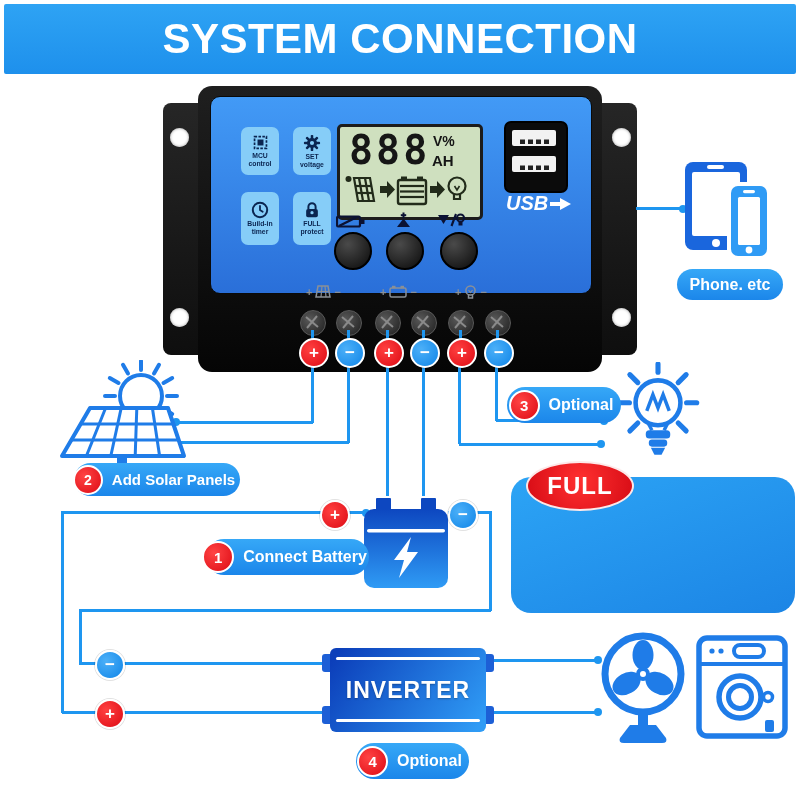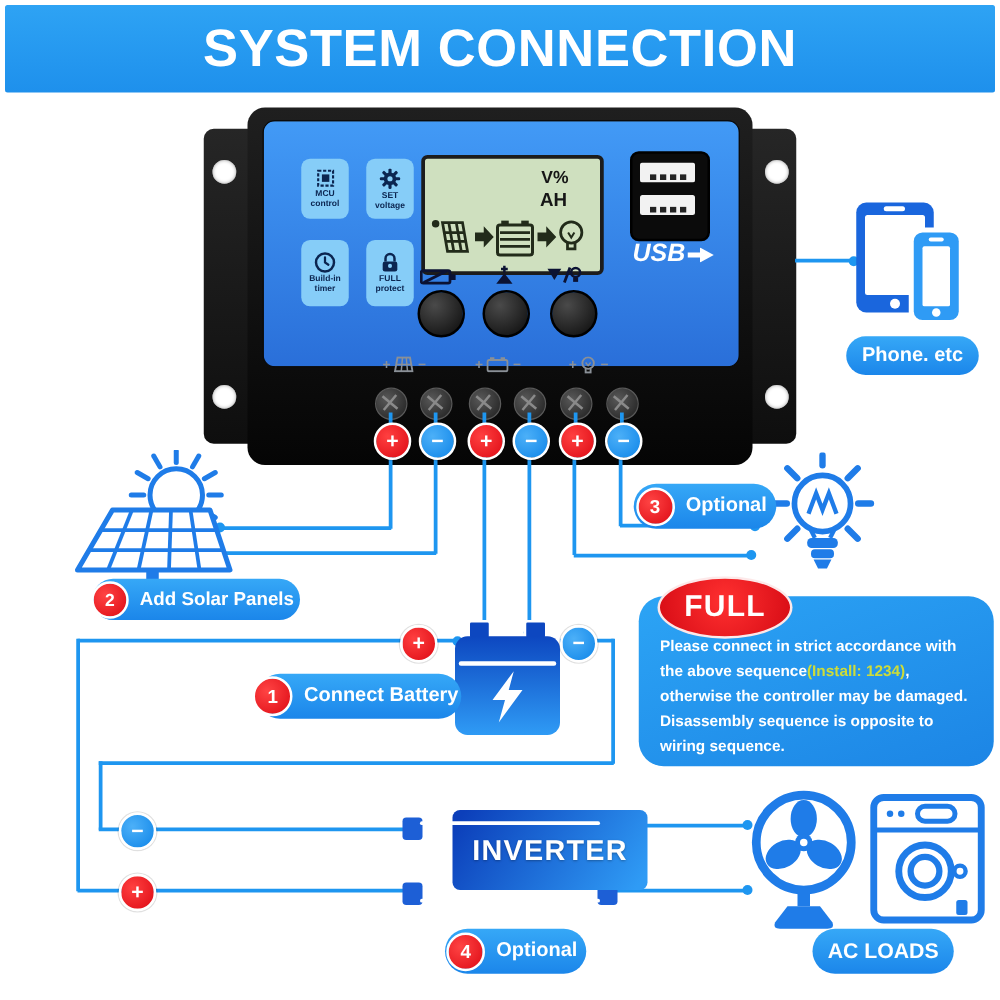--- a/index.html
+++ b/index.html
@@ -107,20 +107,21 @@
       <rect x="3.5" y="9" width="13" height="9" rx="2" fill="#0b2550"></rect>
       <circle cx="10" cy="13" r="1.8" fill="#86cdf8"></circle>
     </svg>
     <span class="blabel">
       <span>FULL</span><br>
       <span>protect</span>
     </span>
   </div>
 
   <div class="abs lcd" style="left:337px;top:124px;width:140px;height:90px;"></div>
+  <span class="abs lcddig" style="left:349px;top:127px;">888</span>
   <span class="abs lcdunit" style="left:433px;top:133px;font-size:14px;">V%</span>
   <span class="abs lcdunit" style="left:432px;top:152px;font-size:15px;">AH</span>
   <svg class="abs" style="left:344px;top:173px;" width="126" height="34" viewBox="0 0 126 34">
     <g stroke="#222b1a" fill="none" stroke-width="2.2">
       <polygon points="10,5 26,5 30,28 14,28"></polygon>
       <line x1="15" y1="5" x2="19" y2="28"></line>
         <line x1="21" y1="5" x2="25" y2="28"></line>
       <line x1="11.5" y1="13" x2="27.5" y2="13"></line>
         <line x1="12.8" y1="20" x2="28.8" y2="20"></line>
     </g>
@@ -349,21 +350,21 @@
     <rect x="2" y="13" width="84" height="79" rx="10" fill="url(#gBat)"></rect>
     <rect x="5" y="33" width="78" height="3.5" rx="1.75" fill="#fff"></rect>
     <polygon points="49,41 32,64 42,64 37,82 56,56 45,56" fill="#fff"></polygon>
   </svg>
 
   <div class="abs" style="left:322px;top:648px;width:172px;height:84px;z-index:3;">
     <div class="abs invtab" style="left:0;top:6px;width:16px;height:18px;"></div>
     <div class="abs invtab" style="left:0;top:58px;width:16px;height:18px;"></div>
     <div class="abs invtab" style="left:156px;top:6px;width:16px;height:18px;"></div>
     <div class="abs invtab" style="left:156px;top:58px;width:16px;height:18px;"></div>
-    <div class="abs invbox" style="left:8px;top:0;width:156px;height:64px;margin-left:32px;">
+    <div class="abs invbox" style="left:8px;top:0;width:156px;height:84px;">
       <span>INVERTER</span>
     </div>
     <div class="abs invline" style="left:14px;top:9px;width:144px;height:3px;"></div>
     <div class="abs invline" style="left:14px;top:71px;width:144px;height:3px;"></div>
   </div>
 
   <svg class="abs" style="left:597px;top:626px;z-index:2;" width="92" height="120" viewBox="0 0 92 120">
     <circle cx="46" cy="48" r="38" fill="#fff" stroke="#1f7ce8" stroke-width="7"></circle>
     <g fill="#1f7ce8">
       <ellipse cx="46" cy="29" rx="10.5" ry="15"></ellipse>
@@ -412,23 +413,17 @@
     <span>Add Solar Panels</span>
   </div>
   <div class="abs pill" style="left:206px;top:539px;width:163px;height:36px;font-size:16px;">
     <span class="numc" style="width:28px;height:28px;font-size:15px;margin-left:-6px;">1</span>
     <span>Connect Battery</span>
   </div>
   <div class="abs pill" style="left:356px;top:743px;width:113px;height:36px;font-size:16px;">
     <span class="numc" style="width:27px;height:27px;font-size:15px;margin-left:-6px;">4</span>
     <span>Optional</span>
   </div>
-  <div class="abs pill" style="left:650px;top:743px;width:113px;height:36px;font-size:17px;">
-    <span>AC LOADS</span>
-  </div>
 
   <div class="abs notebox" style="left:511px;top:477px;width:284px;height:136px;"></div>
   <div class="abs noteoval" style="left:526px;top:461px;width:104px;height:46px;">FULL</div>
-  <div class="abs notetext" style="left:528px;top:508px;width:256px;">
-    <span>Please connect in strict accordance with the above sequence</span><span class="hl">(Install: 1234)</span><span>, otherwise the controller may be damaged. Disassembly sequence is opposite to wiring sequence.</span>
-  </div>
 
 </div>
 
 </body></html>

